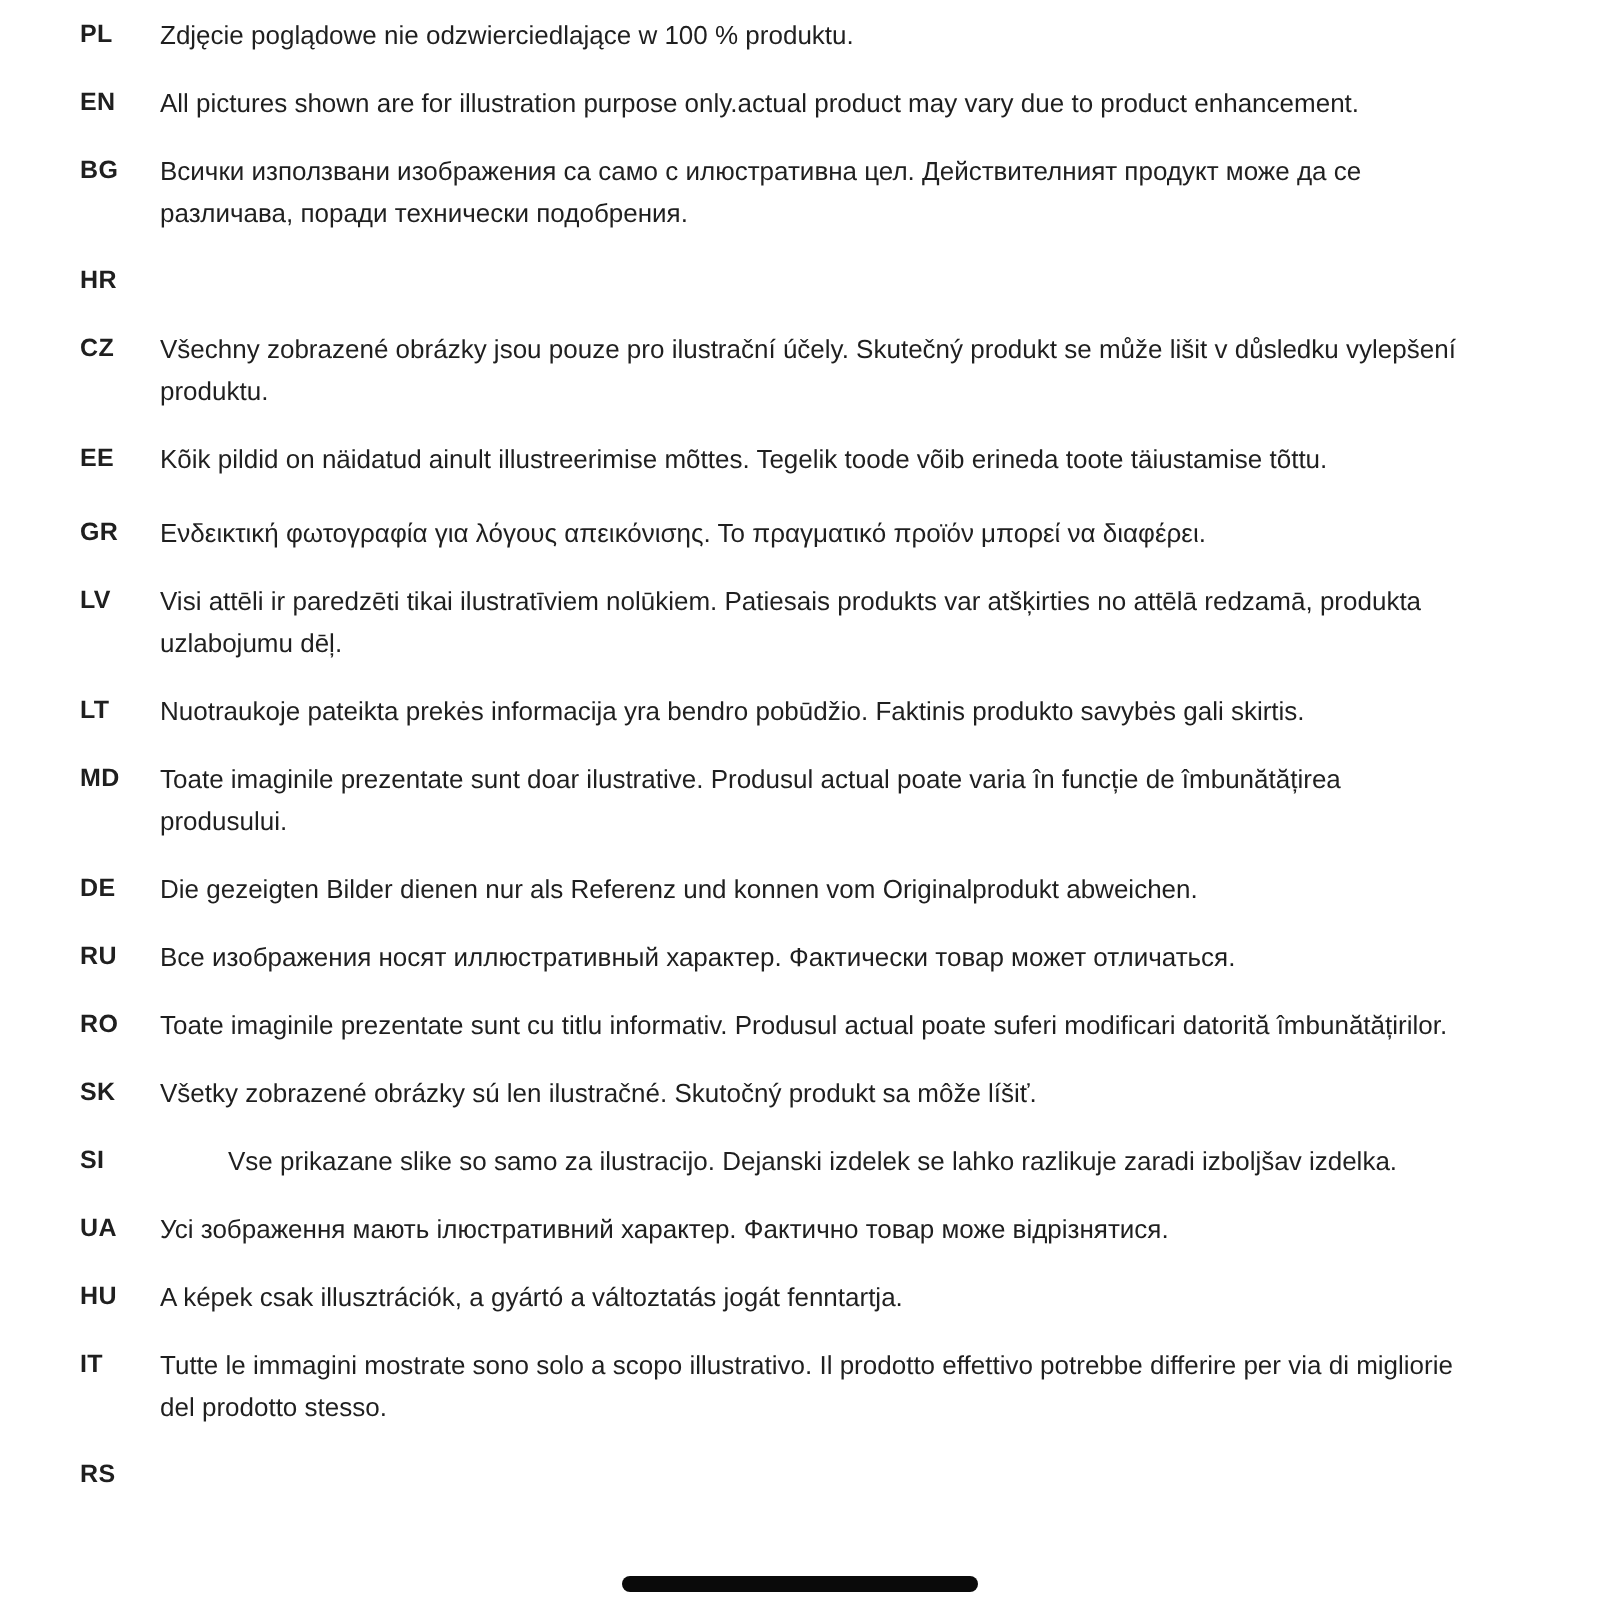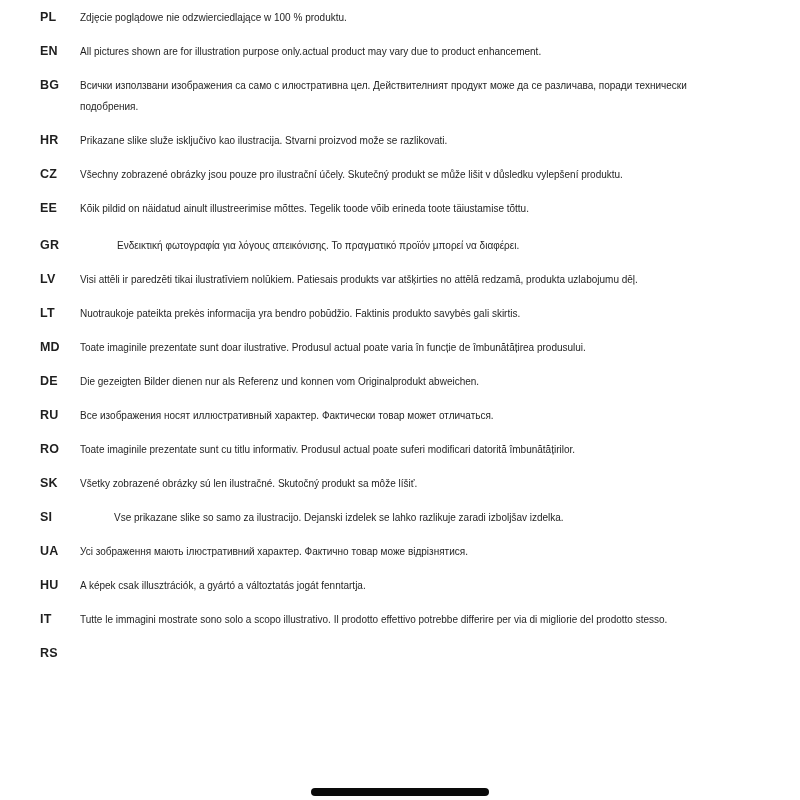--- a/index.html
+++ b/index.html
@@ -26,25 +26,25 @@
   .code {
     flex: 0 0 40px;
     font-weight: bold;
     font-size: 12.5px;
     line-height: 21px;
     letter-spacing: 0.2px;
   }
   .text {
     flex: 0 1 auto;
     max-width: 655px;
-    font-size: 10px;
+    font-size: 13px;
     line-height: 21px;
   }
   
-  .row:nth-child(7)  { margin-top: 16px; gap: 37px; }  
+  .row:nth-child(7)  { margin-top: 16px; }  
   .row:nth-child(15) { margin-top: 7px; gap: 34px; }   
   .row:nth-child(19) { margin-top: 6px; }   
   .home-bar {
     position: absolute;
     left: 50%;
     transform: translateX(-50%);
     bottom: 4px;
     width: 178px;
     height: 8px;
     border-radius: 4px;
@@ -66,21 +66,20 @@
     <span class="text">All pictures shown are for illustration purpose only.actual product may vary due to product enhancement.</span>
   </div>
 
   <div class="row">
     <span class="code">BG</span>
     <span class="text">Всички използвани изображения са само с илюстративна цел. Действителният продукт може да се различава, поради технически подобрения.</span>
   </div>
 
   <div class="row">
     <span class="code">HR</span>
-    <span class="text">Prikazane slike služe isključivo kao ilustracija. Stvarni proizvod može se razlikovati.</span>
   </div>
 
   <div class="row">
     <span class="code">CZ</span>
     <span class="text">Všechny zobrazené obrázky jsou pouze pro ilustrační účely. Skutečný produkt se může lišit v důsledku vylepšení produktu.</span>
   </div>
 
   <div class="row">
     <span class="code">EE</span>
     <span class="text">Kõik pildid on näidatud ainult illustreerimise mõttes. Tegelik toode võib erineda toote täiustamise tõttu.</span>

